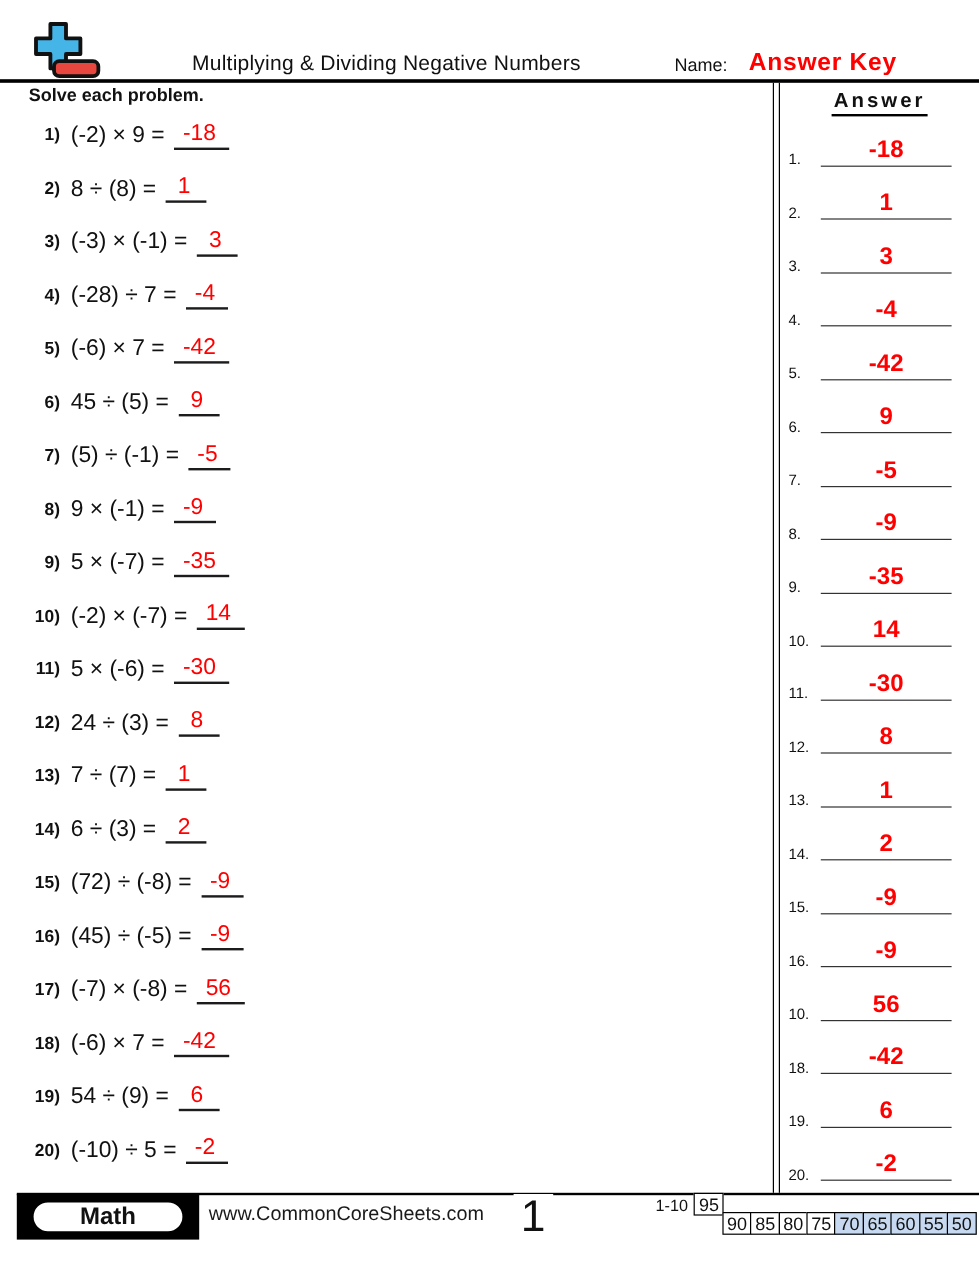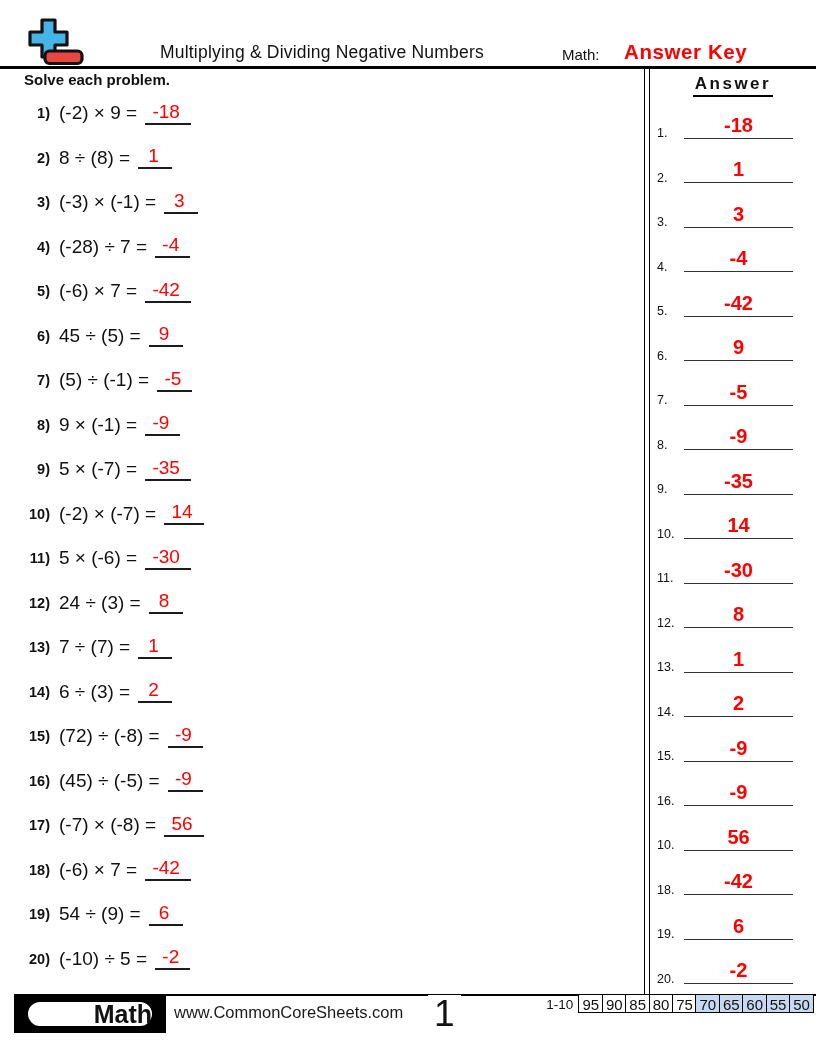--- a/index.html
+++ b/index.html
@@ -40,43 +40,43 @@
     border-bottom:2.4px solid #000;padding:0 2px 1px 2px;margin-left:10px;}
   .ans-row{height:44.5px;display:flex;align-items:flex-end;padding:0 13px 6px 7px;}
   .ans-num{width:27px;flex:none;font-size:12.5px;line-height:1;transform:translateY(1px);}
   .ans-line{flex:1;border-bottom:1.6px solid #333;text-align:center;color:var(--red);
     font-weight:bold;font-size:20px;line-height:1;padding-bottom:3px;}
   
   .ftr-rule{position:absolute;left:14px;top:994px;width:802px;height:2.2px;background:#000;}
   .math-badge{position:absolute;left:14px;top:995px;width:152px;height:38px;background:#000;
     display:flex;align-items:center;justify-content:center;}
   .math-pill{width:128px;height:28px;background:#fff;border:2px solid #000;border-radius:14px;
-    display:flex;align-items:center;justify-content:flex-end;font-size:25px;font-weight:bold;}
+    display:flex;align-items:center;justify-content:center;font-size:20px;font-weight:bold;}
   .website{position:absolute;left:174px;top:1003px;font-size:16.5px;color:#1a1a1a;}
   .page-number{position:absolute;left:428px;top:995px;font-size:37px;font-weight:500;line-height:1;background:#fff;padding:0 6px;}
   .score-table{position:absolute;right:2px;top:994px;display:flex;flex-direction:column;}
   .score-row{display:flex;}
   .score-row + .score-row{margin-top:-1.6px;}
   .score-label{width:42px;font-size:13.5px;text-align:right;padding-right:5px;line-height:22.5px;}
   .score-cell{width:25px;height:19px;border:1.6px solid #000;text-align:center;
     font-size:15px;line-height:20px;background:#fff;flex:none;}
-  .score-cell + .score-cell{margin-left:-1.6px;}
+  .score-cell + .score-cell{margin-left:-1.6px;margin-top:16px;}
   .score-cell[data-s="yes"]{background:var(--cell-blue);}
 </style>
 </head>
 <body>
 
 <div class="hdr-icon">
   <svg width="60" height="54" viewBox="0 0 60 54" aria-hidden="true">
     <path d="M18 6 h13 v12 h12 v13 h-12 v12 h-13 v-12 h-12 v-13 h12 z" fill="var(--icon-blue)" stroke="#111" stroke-width="3.2" stroke-linejoin="round"></path>
     <rect x="21" y="37" width="37" height="12.5" rx="4.5" fill="var(--icon-red)" stroke="#111" stroke-width="3.2"></rect>
   </svg>
 </div>
 <div class="page-title">Multiplying &amp; Dividing Negative Numbers</div>
-<div class="name-label">Math:</div>
+<div class="name-label">Name:</div>
 <div class="answer-key">Answer Key</div>
 <div class="hdr-rule"></div>
 <div class="instructions">Solve each problem.</div>
 
 <div class="problems">
 
     <div class="prob-row">
       <span class="prob-num">1)</span>
       <span class="prob-expr">(-2) × 9 = </span>
       <span class="prob-blank">-18</span>

